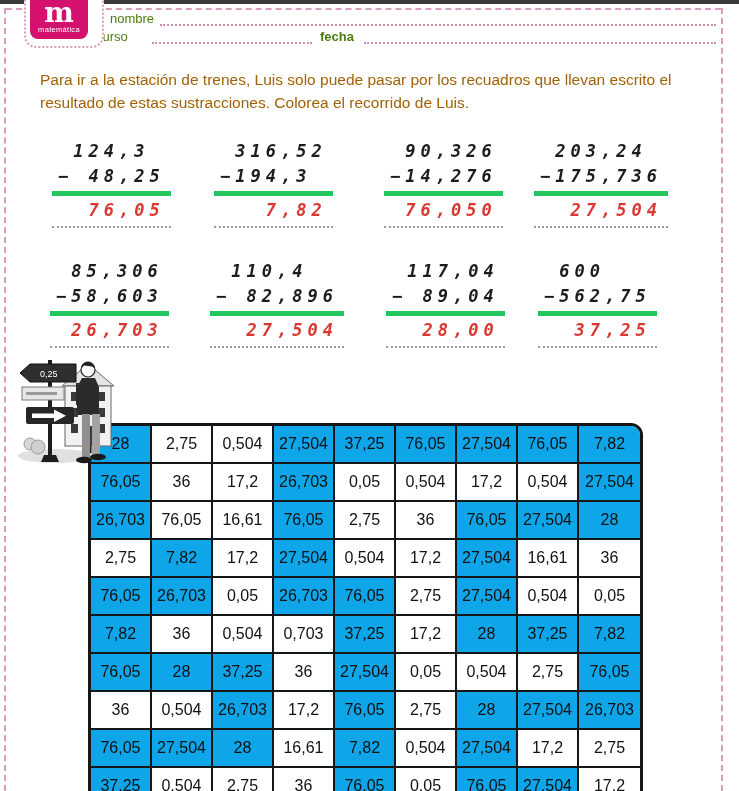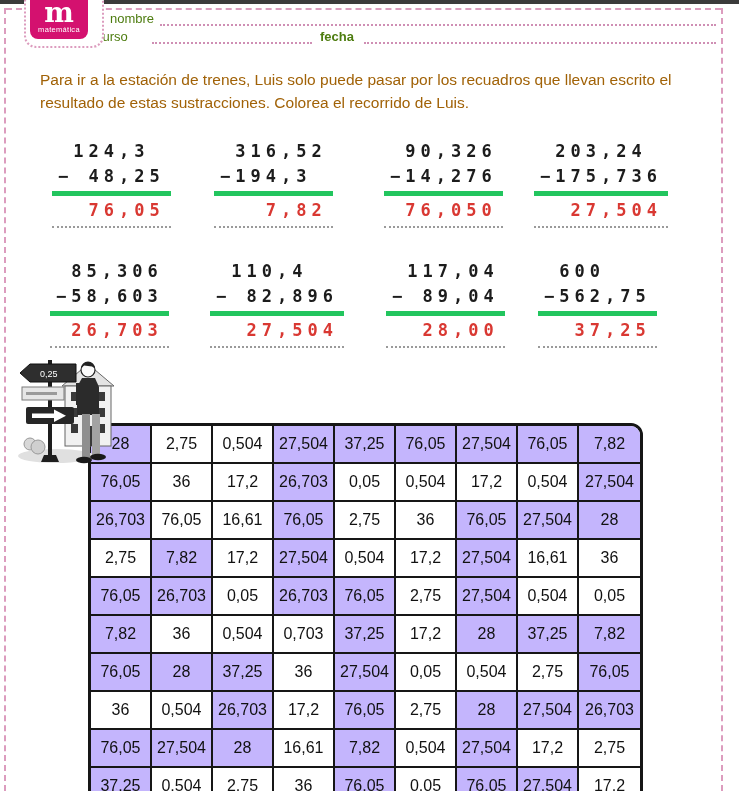--- a/index.html
+++ b/index.html
@@ -24,21 +24,21 @@
   #lbl-nombre{left:110px;top:11px;}
   #line-nombre{left:160px;top:24px;width:556px;}
   #lbl-curso{left:96px;top:29px;}
   #line-curso{left:152px;top:42px;width:160px;}
   #lbl-fecha{left:320px;top:29px;font-weight:bold;}
   #line-fecha{left:364px;top:42px;width:352px;}
 
   .instructions{position:absolute;left:40px;top:68px;width:676px;font-size:15.5px;
                 line-height:23px;color:#a16207;}
 
-  .problems-row{position:absolute;left:0;width:739px;height:110px;}
+  .problems-row{position:absolute;left:0;width:739px;height:110px;font-style:italic;}
   #prow1{top:139px;} #prow2{top:259px;}
   .problem{position:absolute;top:0;}
   #prow1 .problem:nth-child(1){left:52px;}
   #prow1 .problem:nth-child(2){left:214px;}
   #prow1 .problem:nth-child(3){left:384px;}
   #prow1 .problem:nth-child(4){left:534px;}
   #prow2 .problem:nth-child(1){left:50px;}
   #prow2 .problem:nth-child(2){left:210px;}
   #prow2 .problem:nth-child(3){left:386px;}
   #prow2 .problem:nth-child(4){left:538px;}
@@ -49,21 +49,21 @@
   .problem pre.res{color:#d93832;margin-top:2px;}
   .problem .ansline{border-bottom:2px dotted #9a9a9a;margin-top:3px;height:0;}
 
   .grid{position:absolute;left:88px;top:423px;display:grid;
         grid-template-columns:repeat(9,61px);grid-auto-rows:38px;
         border:3px solid #161616;border-radius:12px;overflow:hidden;background:#fff;z-index:1;}
   .cell{box-sizing:border-box;border-right:2px solid #161616;border-bottom:2px solid #161616;
         display:flex;align-items:center;justify-content:center;font-size:16px;color:#111;
         background:#fff;}
   .cell:nth-child(9n){border-right:none;}
-  .cell.shaded{background:#c4b5fd;}
+  .cell.shaded{background:#0ea5e9;}
 
   .illus{position:absolute;left:14px;top:356px;width:102px;height:114px;z-index:2;}
 </style>
 </head>
 <body>
 
 <div id="page">
 
   <div class="topbar"></div>
   <div class="border-left"></div>

